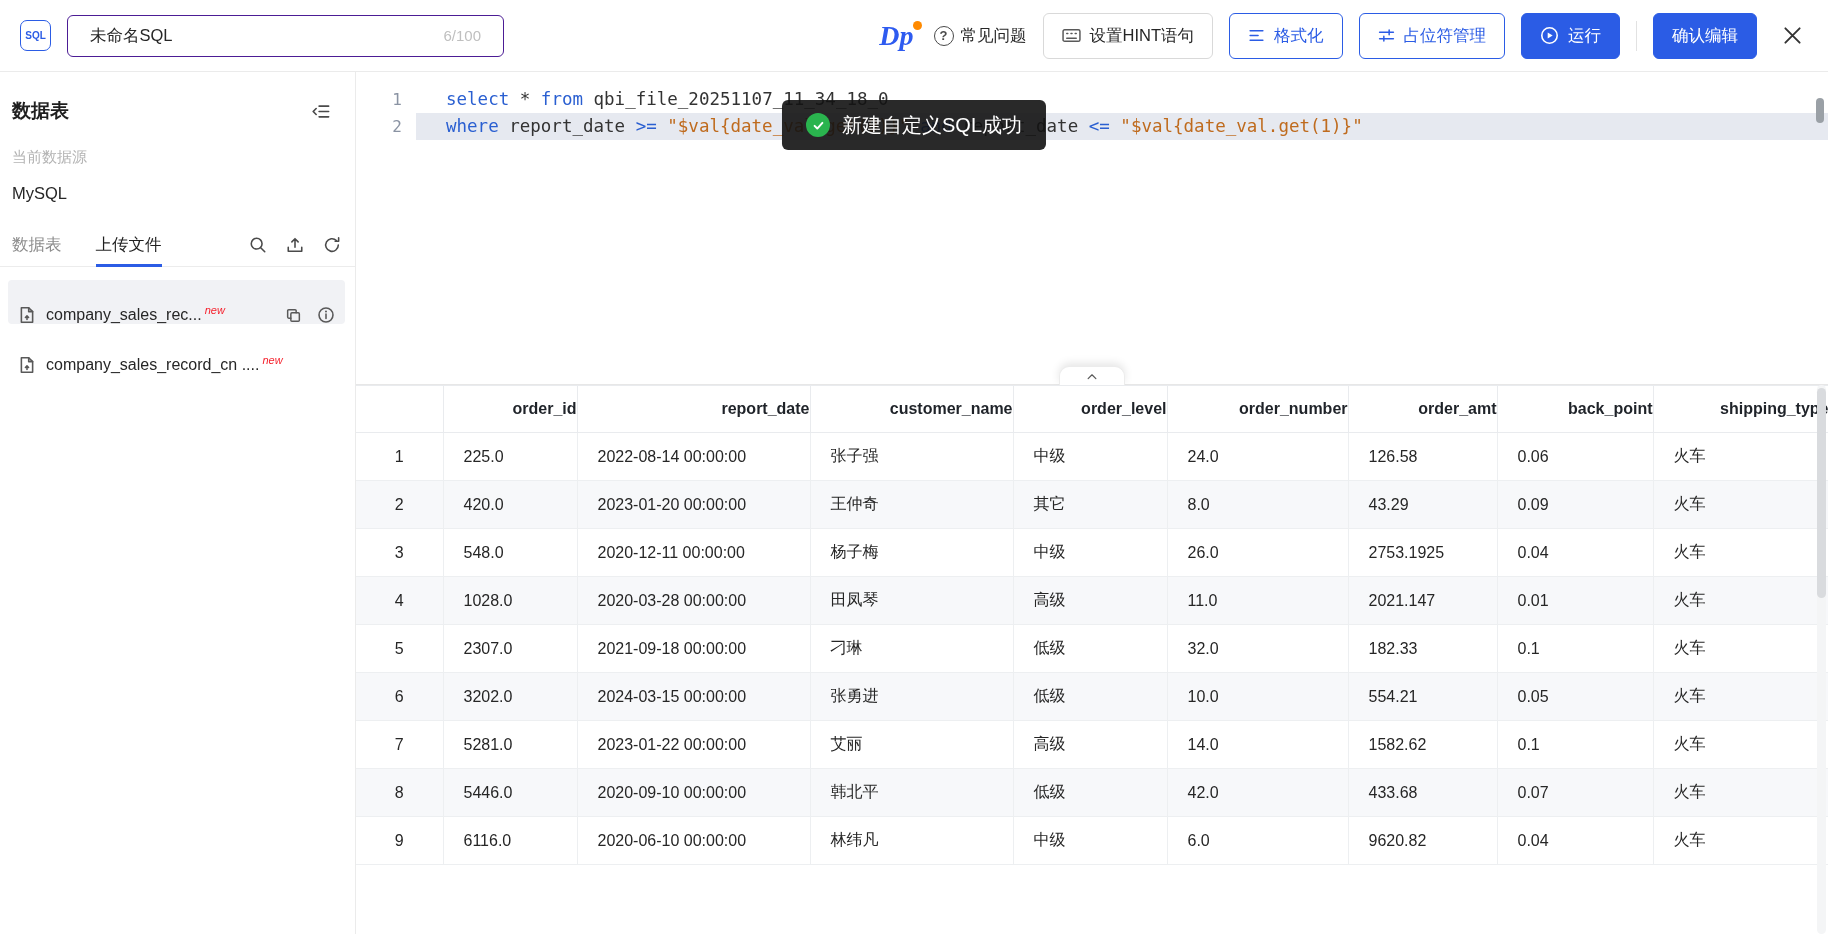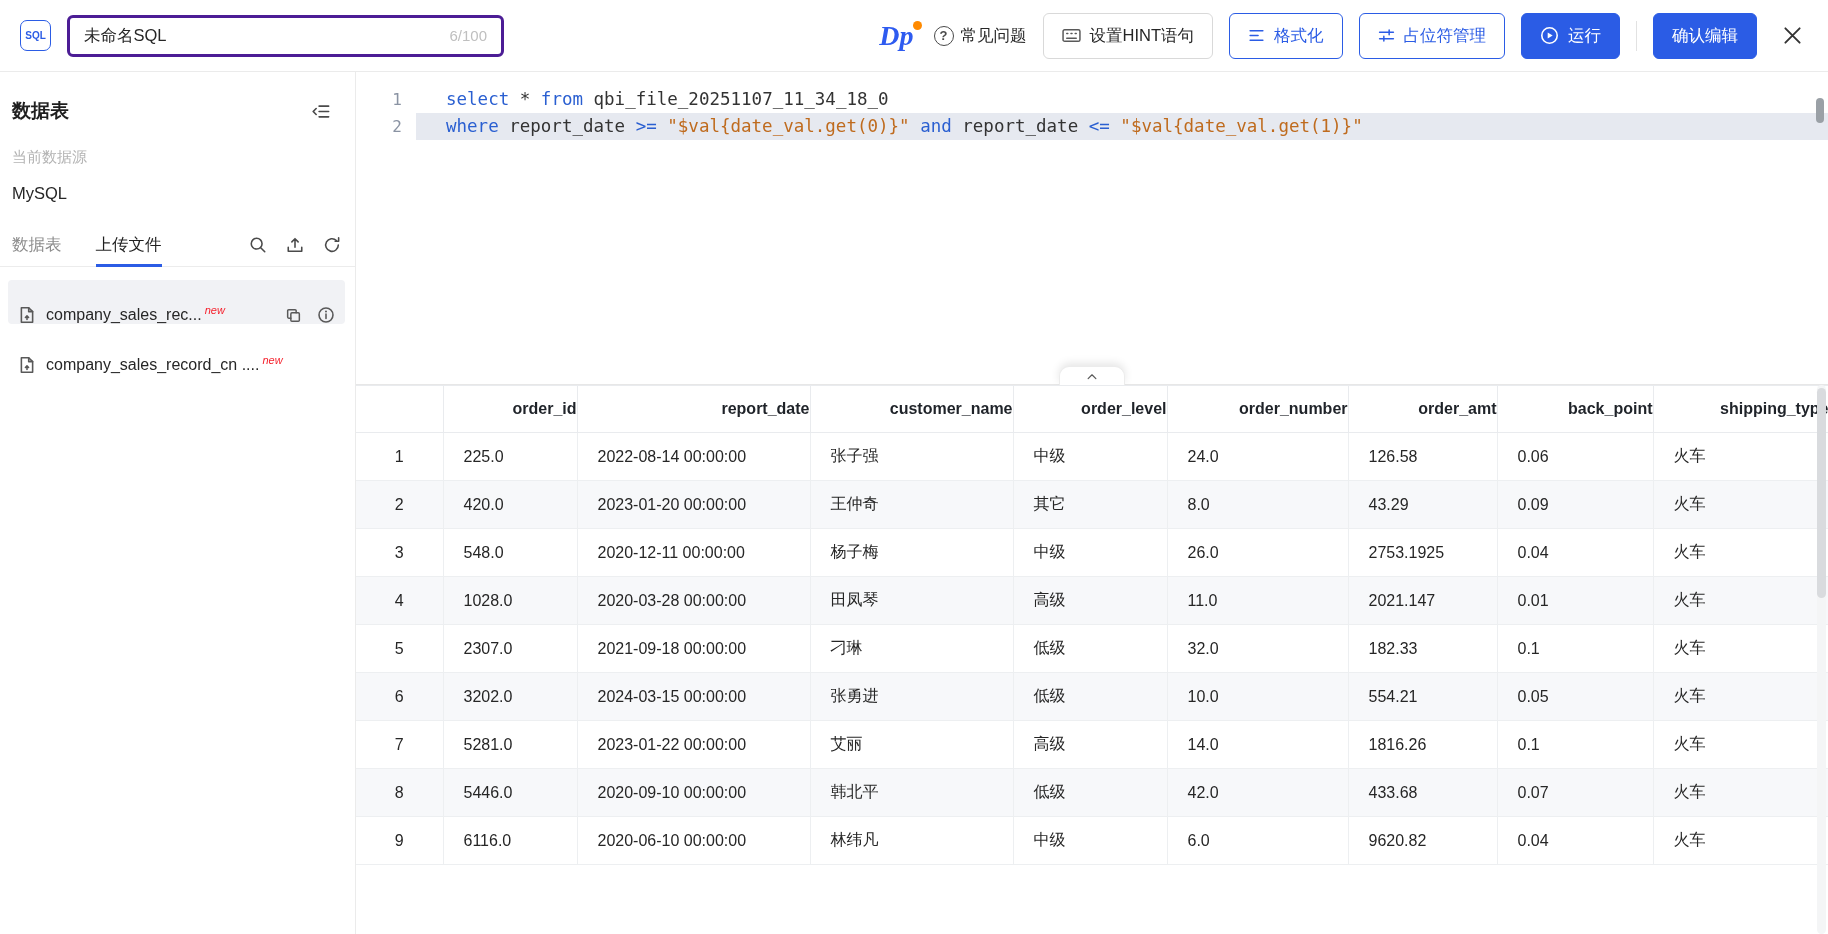--- a/index.html
+++ b/index.html
@@ -9,21 +9,21 @@
     background: #fff; color: #262626;
   }
   .app { position: relative; width: 1828px; height: 934px; display: flex; flex-direction: column; background: #fff; }
 
   
   svg.icon { stroke: currentColor; fill: none; stroke-width: 1.4; stroke-linecap: round; stroke-linejoin: round; display: block; }
 
   
   .topbar { flex: 0 0 72px; height: 72px; display: flex; align-items: center; padding: 0 26px 0 20px; border-bottom: 1px solid #ebebeb; background: #fff; }
   .sql-badge { width: 31px; height: 31px; border: 1.6px solid var(--accent); border-radius: 7px; color: var(--accent); font-size: 10px; font-weight: 700; display: flex; align-items: center; justify-content: center; flex: 0 0 auto; }
-  .name-box { margin-left: 16px; width: 437px; height: 42px; border: 3px solid #4c1d95; border-radius: 6px; display: flex; align-items: center; padding: 0 14px; }
+  .name-box { margin-left: 16px; width: 437px; height: 42px; border: 1px solid #4c1d95; border-radius: 6px; display: flex; align-items: center; padding: 0 22px; }
   .name-box input { border: none; outline: none; flex: 1; font-size: 16.5px; color: #262626; font-family: inherit; background: transparent; }
   .name-count { color: #bfbfbf; font-size: 15px; margin-left: 10px; }
   .topbar-right { margin-left: auto; display: flex; align-items: center; gap: 16px; }
   .dp-logo { position: relative; margin-right: 4px; }
   .dp-text { font-family: "Liberation Serif", serif; font-style: italic; font-weight: 700; font-size: 28px; color: #2e5bf0; }
   .dp-dot { position: absolute; top: 1px; right: -8px; width: 9px; height: 9px; border-radius: 50%; background: var(--logo-dot); }
   .faq { display: flex; align-items: center; gap: 7px; font-size: 16.5px; color: #262626; cursor: pointer; }
   .q-circle { width: 20px; height: 20px; border: 1.5px solid #4a4a4a; border-radius: 50%; color: #4a4a4a; font-size: 13px; font-weight: 700; display: flex; align-items: center; justify-content: center; }
   .btn { height: 46px; padding: 0 18px; border-radius: 6px; font-size: 16.5px; display: inline-flex; align-items: center; gap: 9px; background: #fff; border: 1px solid #d9d9d9; color: #262626; font-family: inherit; cursor: pointer; white-space: nowrap; }
   .btn.outline { border-color: var(--accent); color: var(--accent); }
@@ -365,21 +365,21 @@
                   <td>0.05</td>
                   <td>火车</td>
                 </tr>
                 <tr>
                   <td>7</td>
                   <td>5281.0</td>
                   <td>2023-01-22 00:00:00</td>
                   <td>艾丽</td>
                   <td>高级</td>
                   <td>14.0</td>
-                  <td>1816.26</td>
+                  <td>1582.62</td>
                   <td>0.1</td>
                   <td>火车</td>
                 </tr>
                 <tr>
                   <td>8</td>
                   <td>5446.0</td>
                   <td>2020-09-10 00:00:00</td>
                   <td>韩北平</td>
                   <td>低级</td>
                   <td>42.0</td>
@@ -401,14 +401,22 @@
               </tbody>
           </table>
           <span class="results-sb-track"></span>
           <span class="results-sb-thumb"></span>
         </div>
       </div>
 
     </section>
   </div>
 
+  <div class="toast">
+    <span class="toast-check">
+      <svg width="13" height="13" viewBox="0 0 12 12">
+          <path d="M2.4 6.3 4.9 8.8 9.6 3.6" fill="none" stroke="#fff" stroke-width="1.8" stroke-linecap="round" stroke-linejoin="round"></path>
+        </svg>
+    </span>
+    <span>新建自定义SQL成功</span>
+  </div>
 
 </div>
 
 </body></html>

